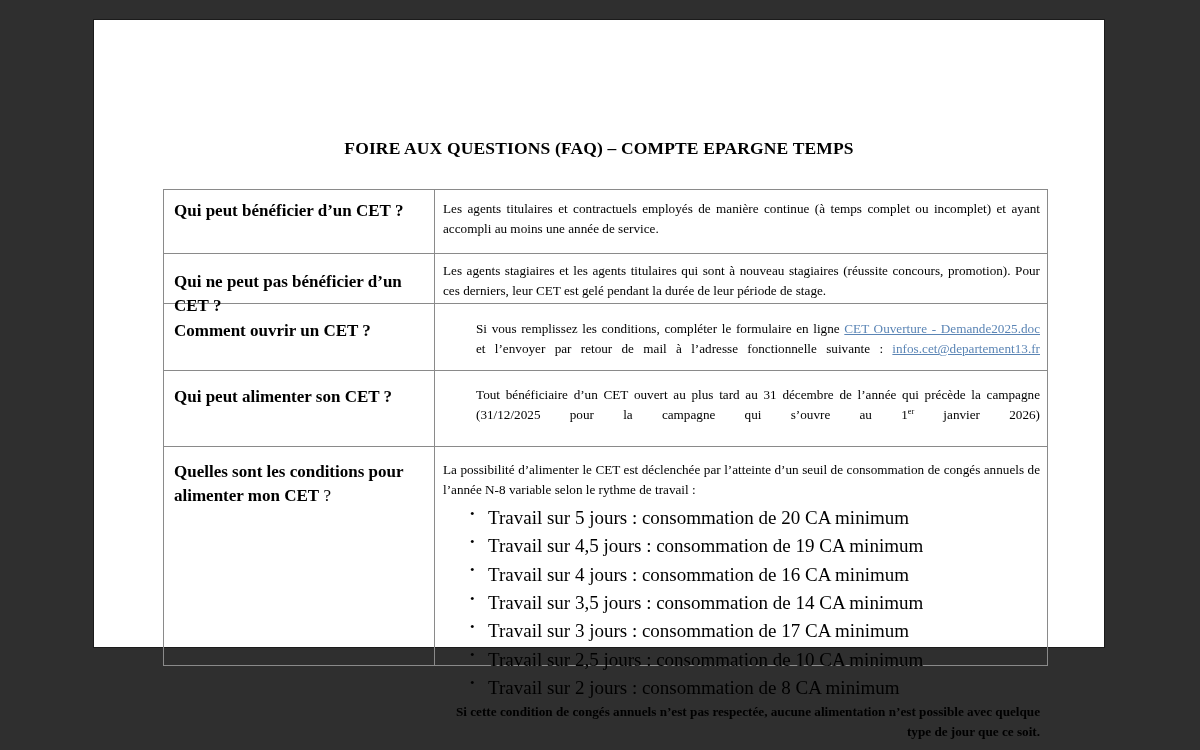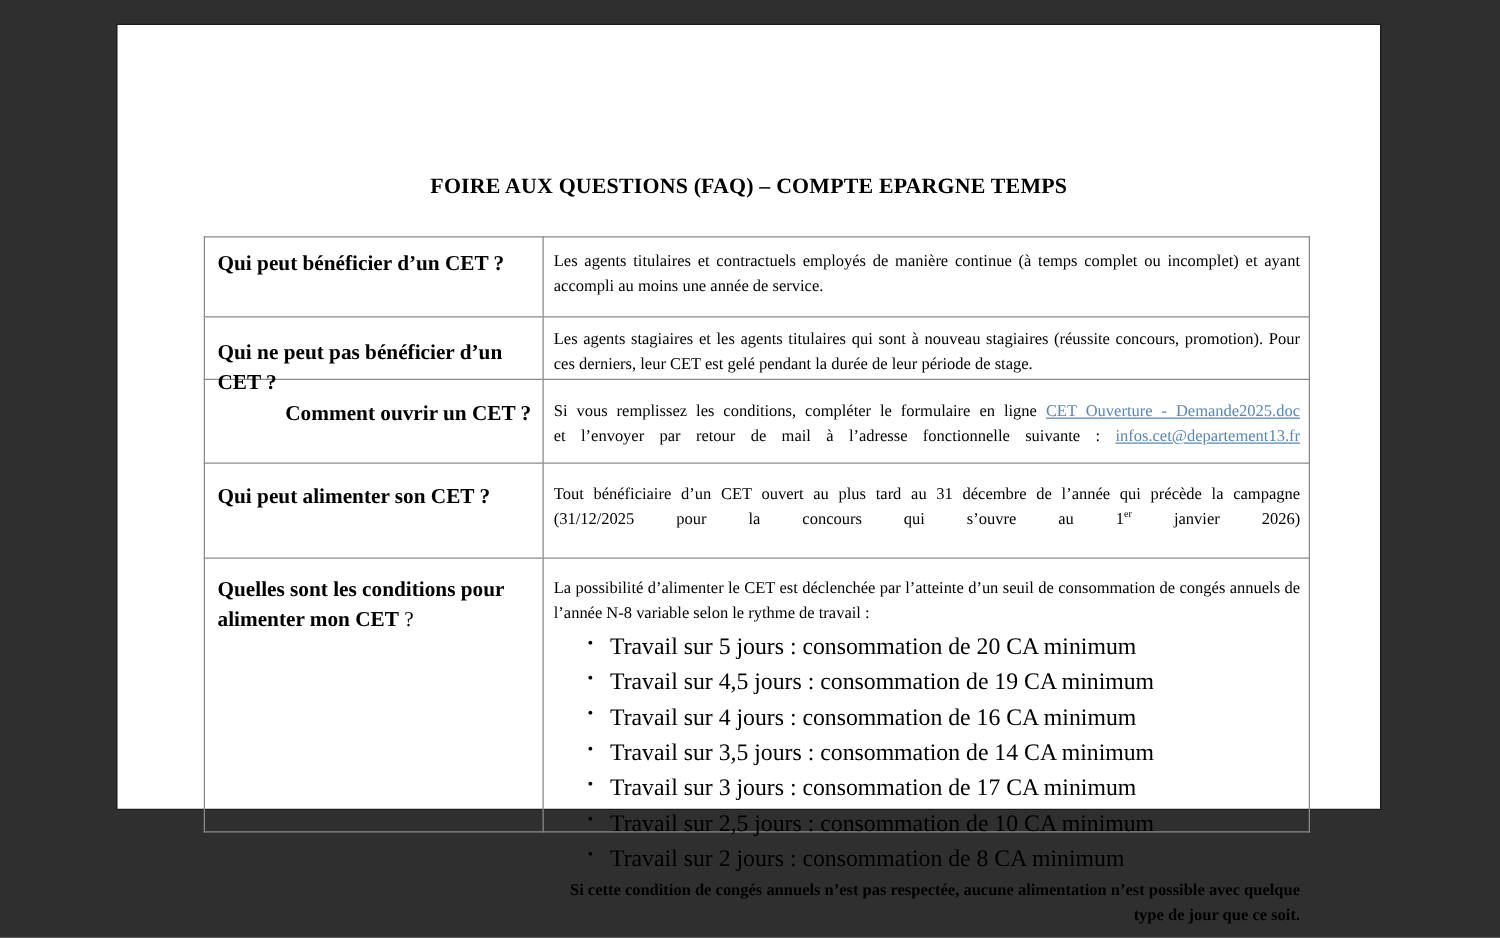--- a/index.html
+++ b/index.html
@@ -80,20 +80,21 @@
     font-family: "Liberation Serif", serif;
     font-size: 13.2px;
     line-height: 1.52;
   }
   .a-cell p {
     margin: 0;
   }
   .a-cell p.justify {
     text-align: justify;
     text-align-last: justify;
+    margin-left: 33px;
   }
   .a-cell p.justify-normal {
     text-align: justify;
   }
 
   a.doc-link {
     color: #5b85b5;
     text-decoration: underline;
   }
 
@@ -163,41 +164,41 @@
           </td>
           <td>
             <div class="a-cell" style="height:24px; padding-top:7px;">
               <p class="justify-normal">Les agents stagiaires et les agents titulaires qui sont à nouveau stagiaires (réussite concours, promotion). Pour ces derniers, leur CET est gelé pendant la durée de leur période de stage.</p>
             </div>
           </td>
         </tr>
 
         <tr>
           <td>
-            <div class="q-cell" style="height:42px; padding-top:15px;text-align:right;">Comment ouvrir un CET ?</div>
+            <div class="q-cell" style="height:42px; padding-top:15px;">Comment ouvrir un CET ?</div>
           </td>
           <td>
             <div class="a-cell" style="height:42px; padding-top:15px;">
               <p class="justify"><span>Si vous remplissez les conditions, compléter le formulaire en ligne </span><a class="doc-link" href="#">CET Ouverture - Demande2025.doc</a></p>
               <p class="justify"><span>et l’envoyer par retour de mail à l’adresse fonctionnelle suivante : </span><a class="doc-link" href="#">infos.cet@departement13.fr</a></p>
             </div>
           </td>
         </tr>
 
         <tr>
           <td>
             <div class="q-cell" style="height:52px; padding-top:14px;">Qui peut alimenter son CET ?</div>
           </td>
           <td>
             <div class="a-cell" style="height:52px; padding-top:14px;">
               <p class="justify">Tout bénéficiaire d’un CET ouvert au plus tard au 31 décembre de l’année qui précède la campagne</p>
               <p class="justify"><span>(31/12/2025</span>
                 <span>pour</span>
                 <span>la</span>
-                <span>concours</span>
+                <span>campagne</span>
                 <span>qui</span>
                 <span>s’ouvre</span>
                 <span>au</span>
                 <span><span>1</span><sup class="ord">er</sup></span>
                 <span>janvier</span>
                 <span>2026)</span></p>
             </div>
           </td>
         </tr>
 

